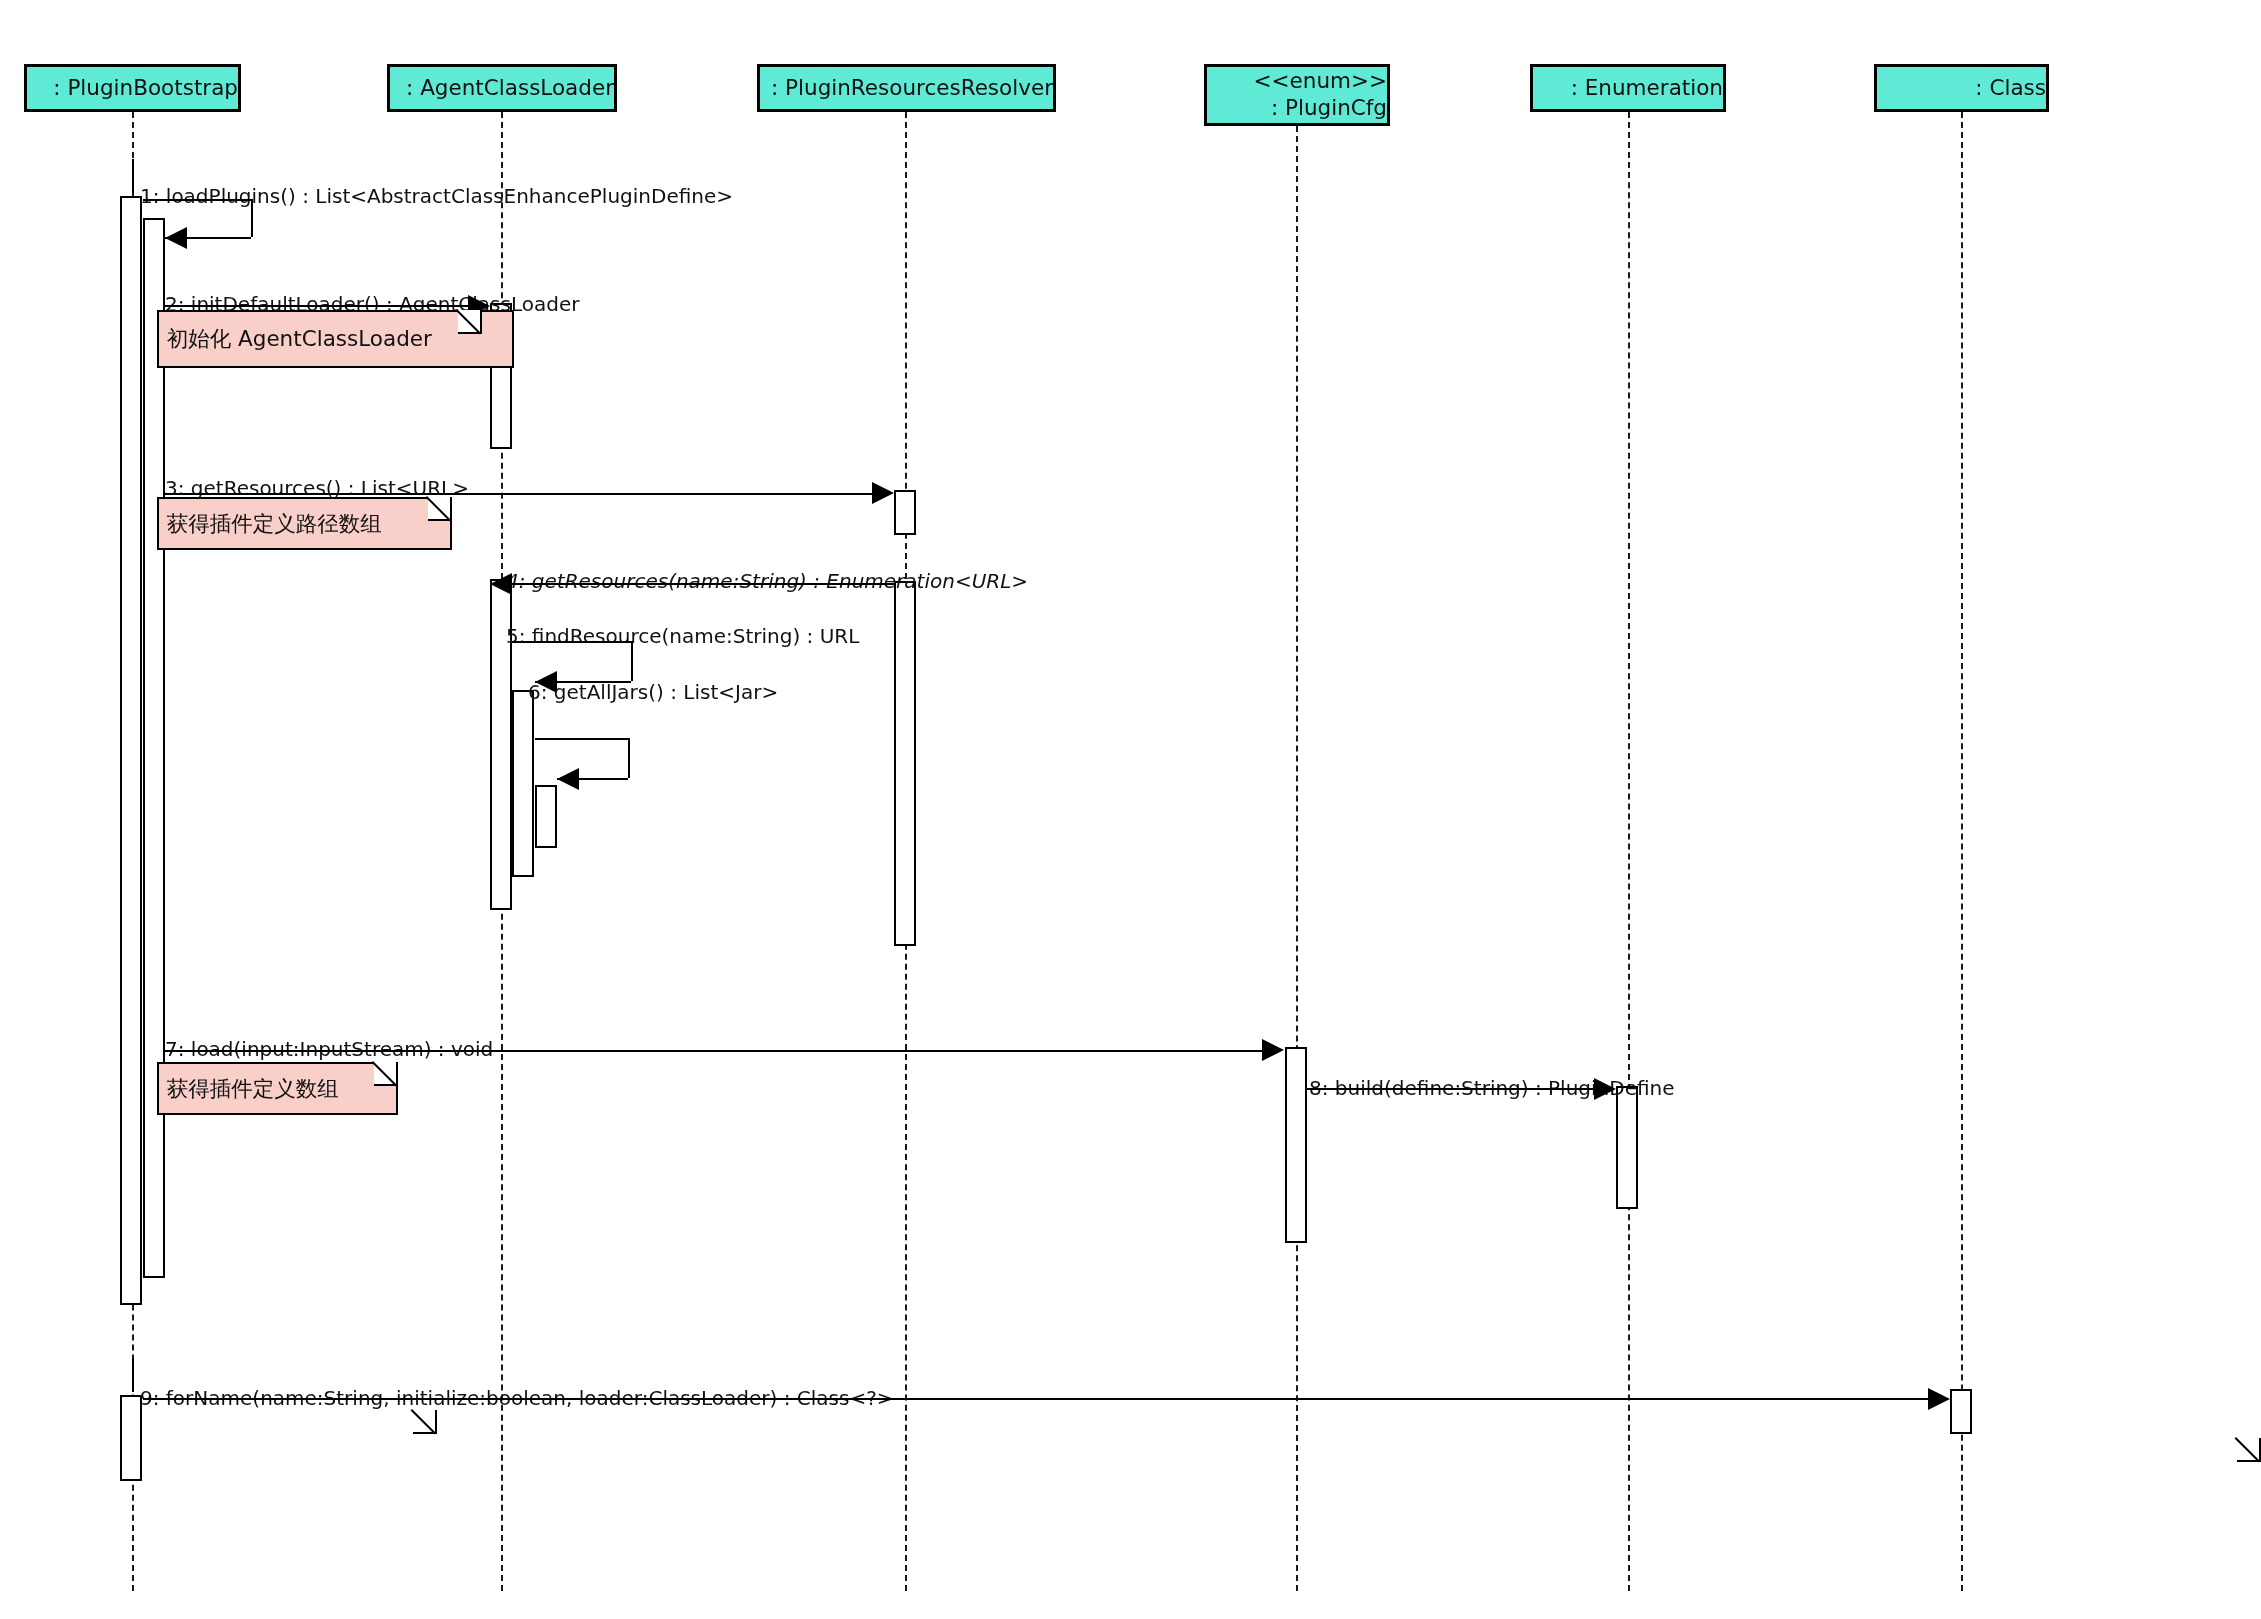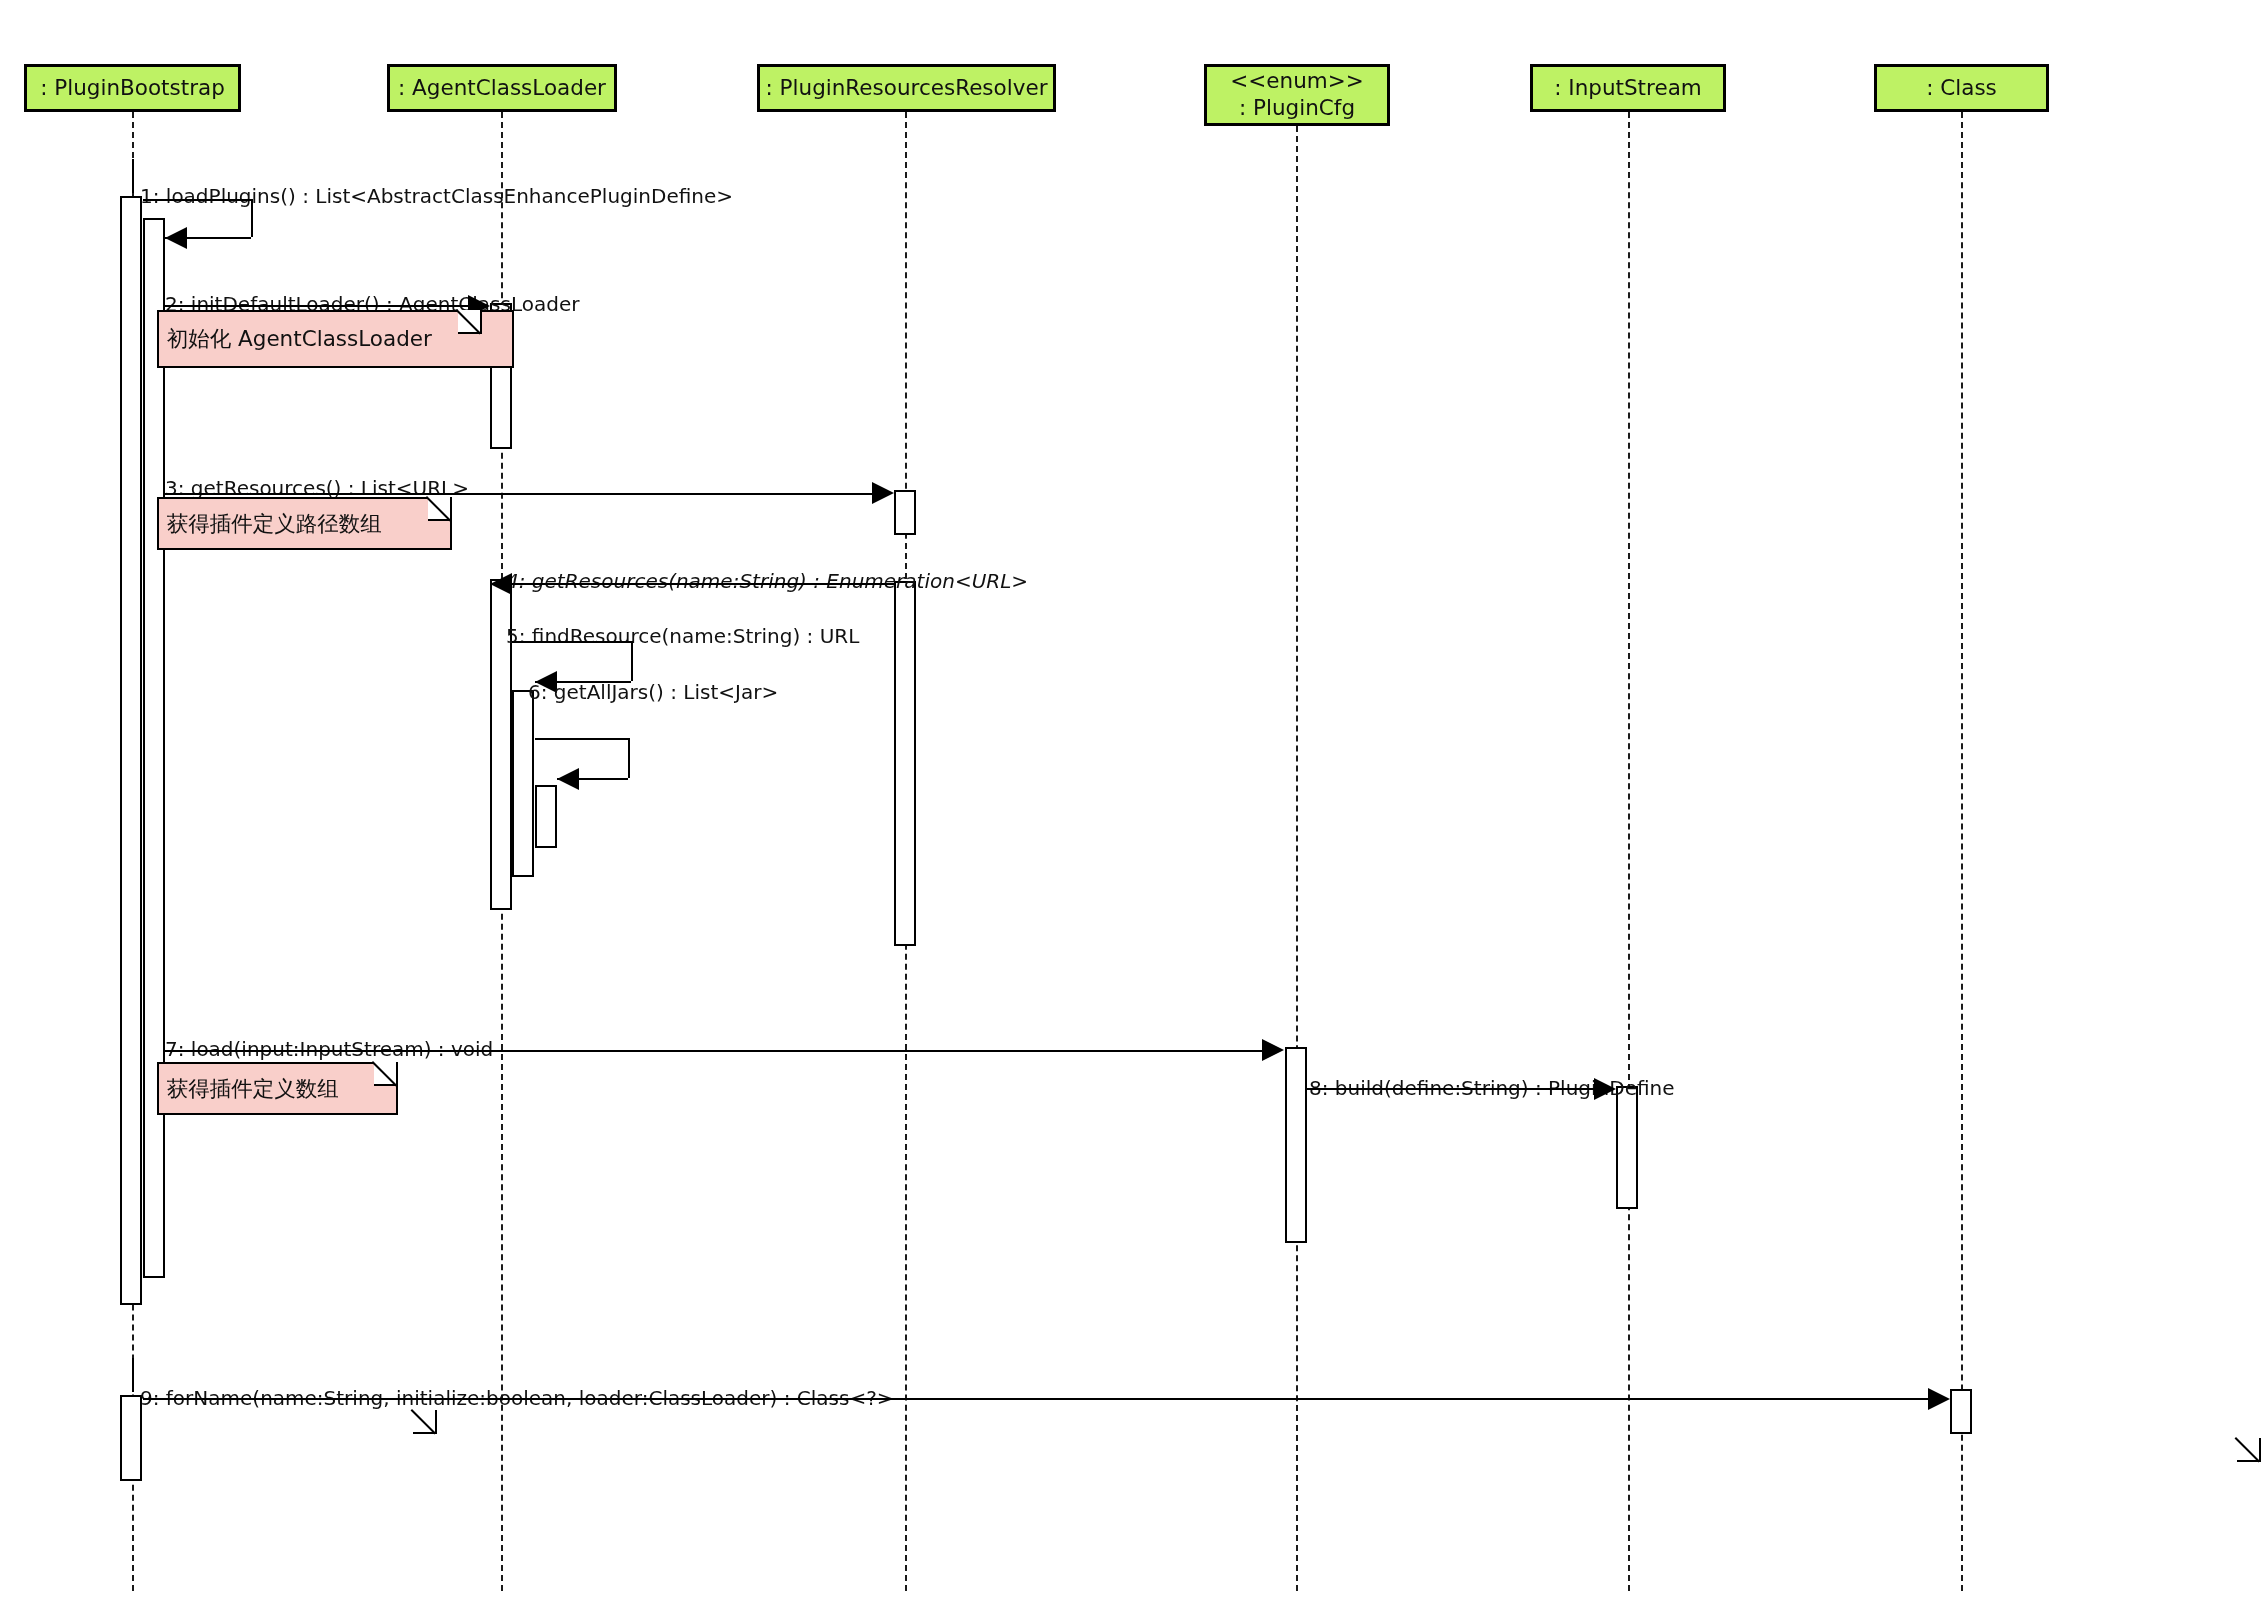--- a/index.html
+++ b/index.html
@@ -3,22 +3,22 @@
 <meta charset="utf-8">
 <style>
   html,body{margin:0;padding:0;background:#ffffff;}
   body{font-family:"DejaVu Sans","Liberation Sans",sans-serif;}
   #canvas{position:relative;width:2261px;height:1620px;background:#ffffff;overflow:hidden;}
 
   
   .lifeline{position:absolute;width:0;border-left:2.6px dashed #1a1a1a;}
   .lifeline-head{
     position:absolute;box-sizing:border-box;
-    background:#bef264;border:3.4px solid #000000;
-    display:flex;flex-direction:column;align-items:center;justify-content:center;
+    background:#5eead4;border:3.4px solid #000000;
+    display:flex;flex-direction:column;align-items:flex-end;justify-content:center;
     font-size:21.5px;color:#111111;line-height:1.25;white-space:nowrap;
   }
   .lifeline-head .stereo{font-size:21.5px;}
 
   
   .activation{position:absolute;box-sizing:border-box;background:#ffffff;border:2.6px solid #000000;}
 
   
   .msg-line{position:absolute;height:0;border-top:2.6px solid #000000;}
   .msg-vert{position:absolute;width:0;border-left:2.6px solid #000000;}
@@ -51,21 +51,21 @@
     <span>: AgentClassLoader</span>
   </div>
   <div class="lifeline-head" style="left:757px;top:64px;width:299px;height:48px;">
     <span>: PluginResourcesResolver</span>
   </div>
   <div class="lifeline-head" style="left:1204px;top:64px;width:186px;height:62px;">
     <span class="stereo">&lt;&lt;enum&gt;&gt;</span>
     <span>: PluginCfg</span>
   </div>
   <div class="lifeline-head" style="left:1530px;top:64px;width:196px;height:48px;">
-    <span>: InputStream</span>
+    <span>: Enumeration</span>
   </div>
   <div class="lifeline-head" style="left:1874px;top:64px;width:175px;height:48px;">
     <span>: Class</span>
   </div>
 
   <div class="lifeline" style="left:132px;top:112px;height:1479px;"></div>
   <div class="lifeline" style="left:501px;top:112px;height:1479px;"></div>
   <div class="lifeline" style="left:905px;top:112px;height:1479px;"></div>
   <div class="lifeline" style="left:1296px;top:126px;height:1465px;"></div>
   <div class="lifeline" style="left:1628px;top:112px;height:1479px;"></div>

